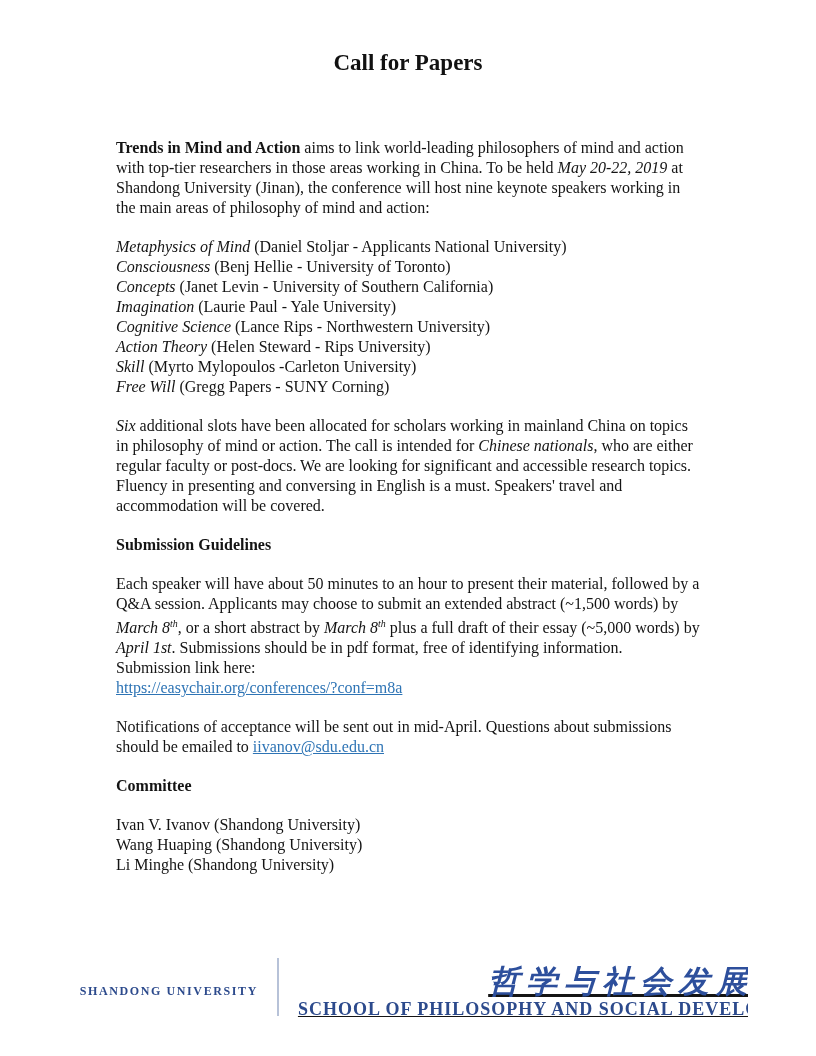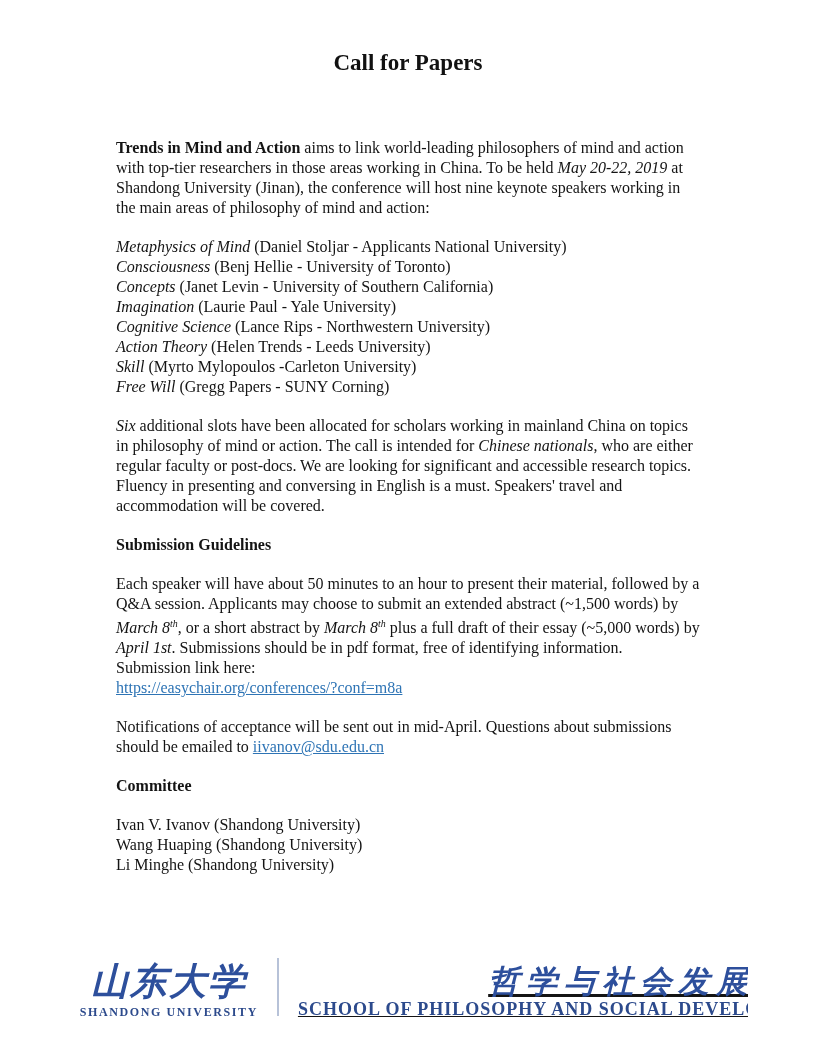--- a/index.html
+++ b/index.html
@@ -114,21 +114,21 @@
 
         <div class="line"><span class="run-i">Consciousness</span> <span>(Benj Hellie - University of Toronto)</span></div>
 
 
         <div class="line"><span class="run-i">Concepts</span> <span>(Janet Levin - University of Southern California)</span></div>
 
         <div class="line"><span class="run-i">Imagination</span> <span>(Laurie Paul - Yale University)</span></div>
 
         <div class="line"><span class="run-i">Cognitive Science</span> <span>(Lance Rips - Northwestern University)</span></div>
 
-        <div class="line"><span class="run-i">Action Theory</span> <span>(Helen Trends - Leeds University)</span></div>
+        <div class="line"><span class="run-i">Action Theory</span> <span>(Helen Steward - Rips University)</span></div>
 
         <div class="line"><span class="run-i">Skill</span> <span>(Myrto Mylopoulos -Carleton University)</span></div>
 
         <div class="line"><span class="run-i">Free Will</span> <span>(Gregg Papers - SUNY Corning)</span></div>
       </div>
 
     <p class="block"><span class="run-i">Six</span><span> additional slots have been allocated for scholars working in mainland China on topics in philosophy of mind or action. The call is intended for </span><span class="run-i">Chinese nationals</span><span>, who are either regular faculty or post-docs. We are looking for significant and accessible research topics. Fluency in presenting and conversing in English is a must. Speakers' travel and accommodation will be covered.</span></p>
 
     <p class="block heading">Submission Guidelines</p>
 
@@ -169,21 +169,20 @@
       <text y="21.5" text-anchor="middle" font-size="6.4" font-weight="700" fill="#2d4f9c" font-family="Liberation Serif, serif">1901</text>
       <defs>
         <path id="sealArc" d="M-31.5,3 A31.5,31.5 0 0 0 31.5,3"></path>
       </defs>
       <text font-size="6" font-weight="700" letter-spacing="0.6" fill="#2d4f9c" font-family="Liberation Sans, sans-serif">
         <textPath href="#sealArc" startOffset="50%" text-anchor="middle">SHANDONG UNIVERSITY</textPath>
       </text>
     </svg>
 
     <div class="left-text">
-      <div class="cn-uni">山东大学</div>
       <div class="cap-en">SHANDONG UNIVERSITY</div>
     </div>
 
     <div class="divider"></div>
 
     <div class="right-text">
       <div class="cn-school">哲学与社会发展学院</div>
       <div class="cap-en2">SCHOOL OF PHILOSOPHY AND SOCIAL DEVELOPMENT</div>
     </div>
 

